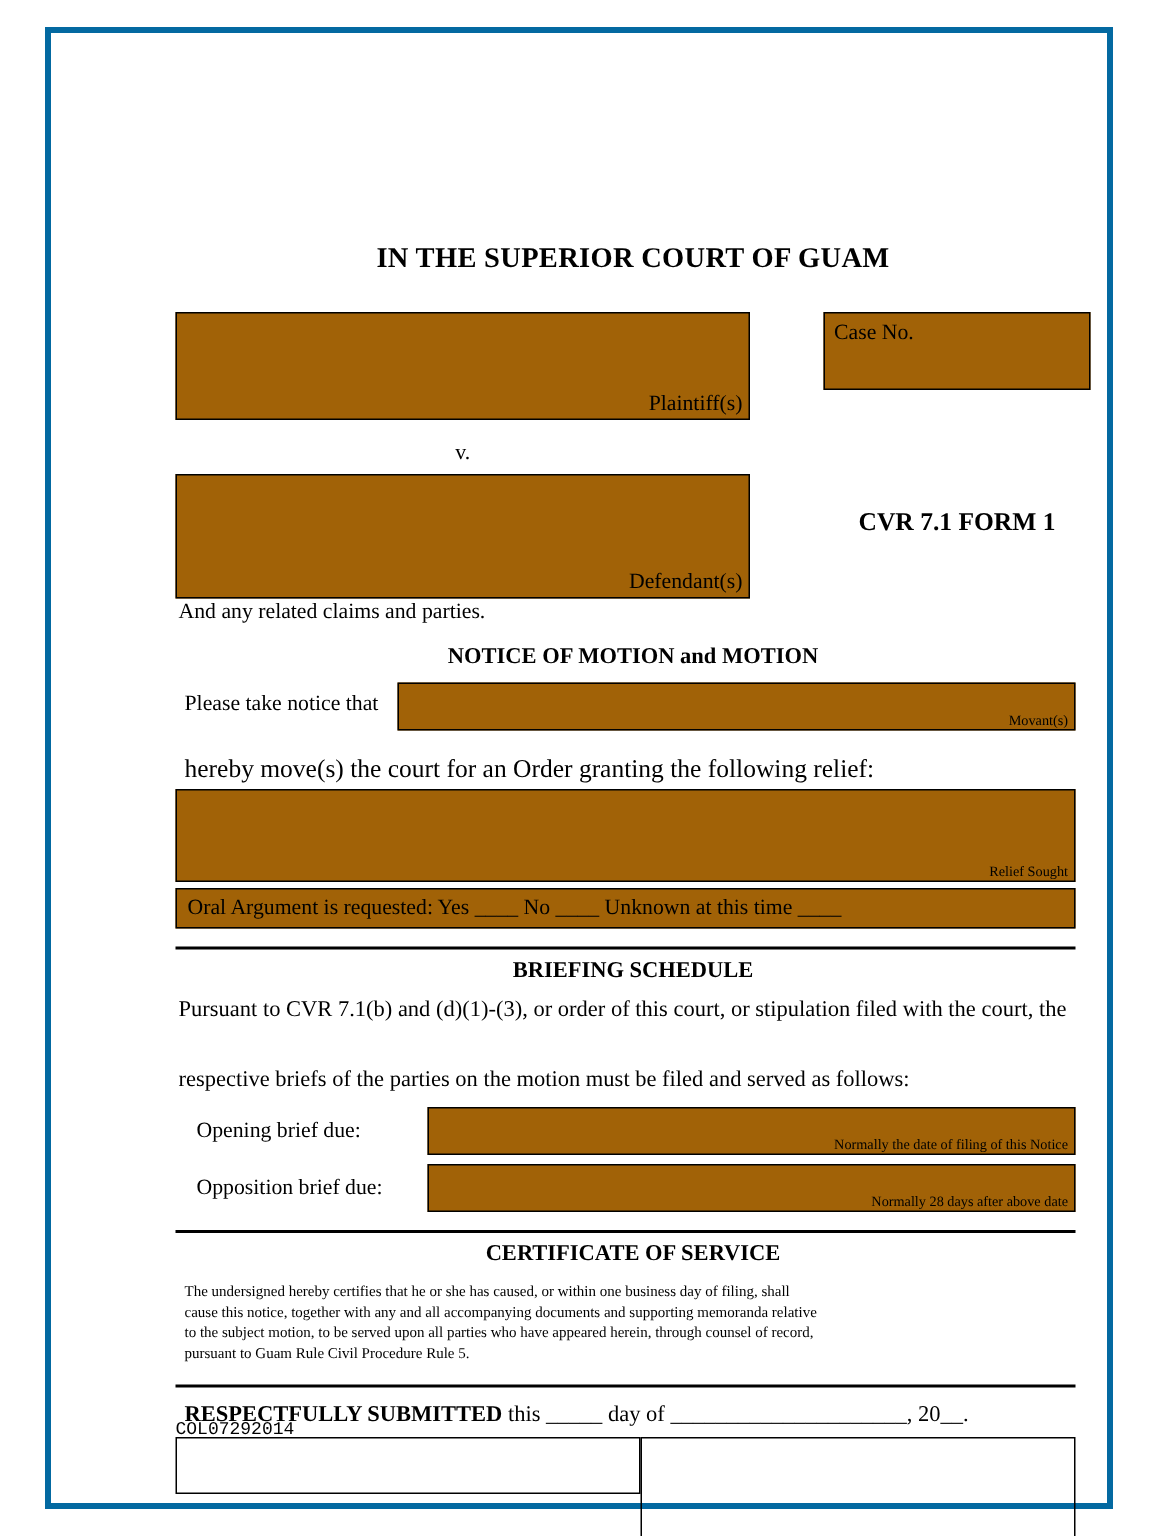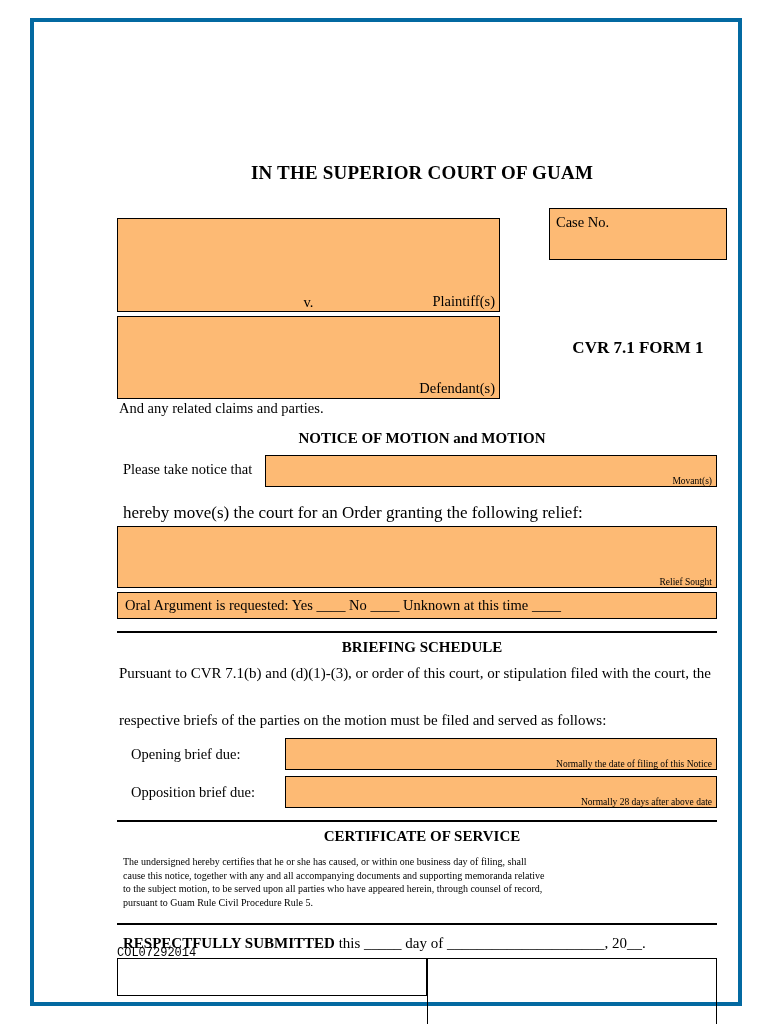--- a/index.html
+++ b/index.html
@@ -49,29 +49,29 @@
 
   
   .caption {
     position: relative;
     height: 200px;
   }
   .box {
     border: 1px solid #000;
     box-sizing: border-box;
     position: relative;
-    background: #fdba74;
+    background: #a16207;
     padding-left: 20px;
   }
   .party-box {
     position: absolute;
     left: 0;
     width: 383px;
   }
-  .plaintiff-box { top: 10px; height: 94px; text-align: center; }
+  .plaintiff-box { top: 0; height: 72px; text-align: center; }
   .defendant-box { top: 108px; height: 83px; }
   .box-label {
     position: absolute;
     right: 4px;
     bottom: 1px;
     font-size: 14.5px;
   }
   .vs {
     position: absolute;
     left: 0;

